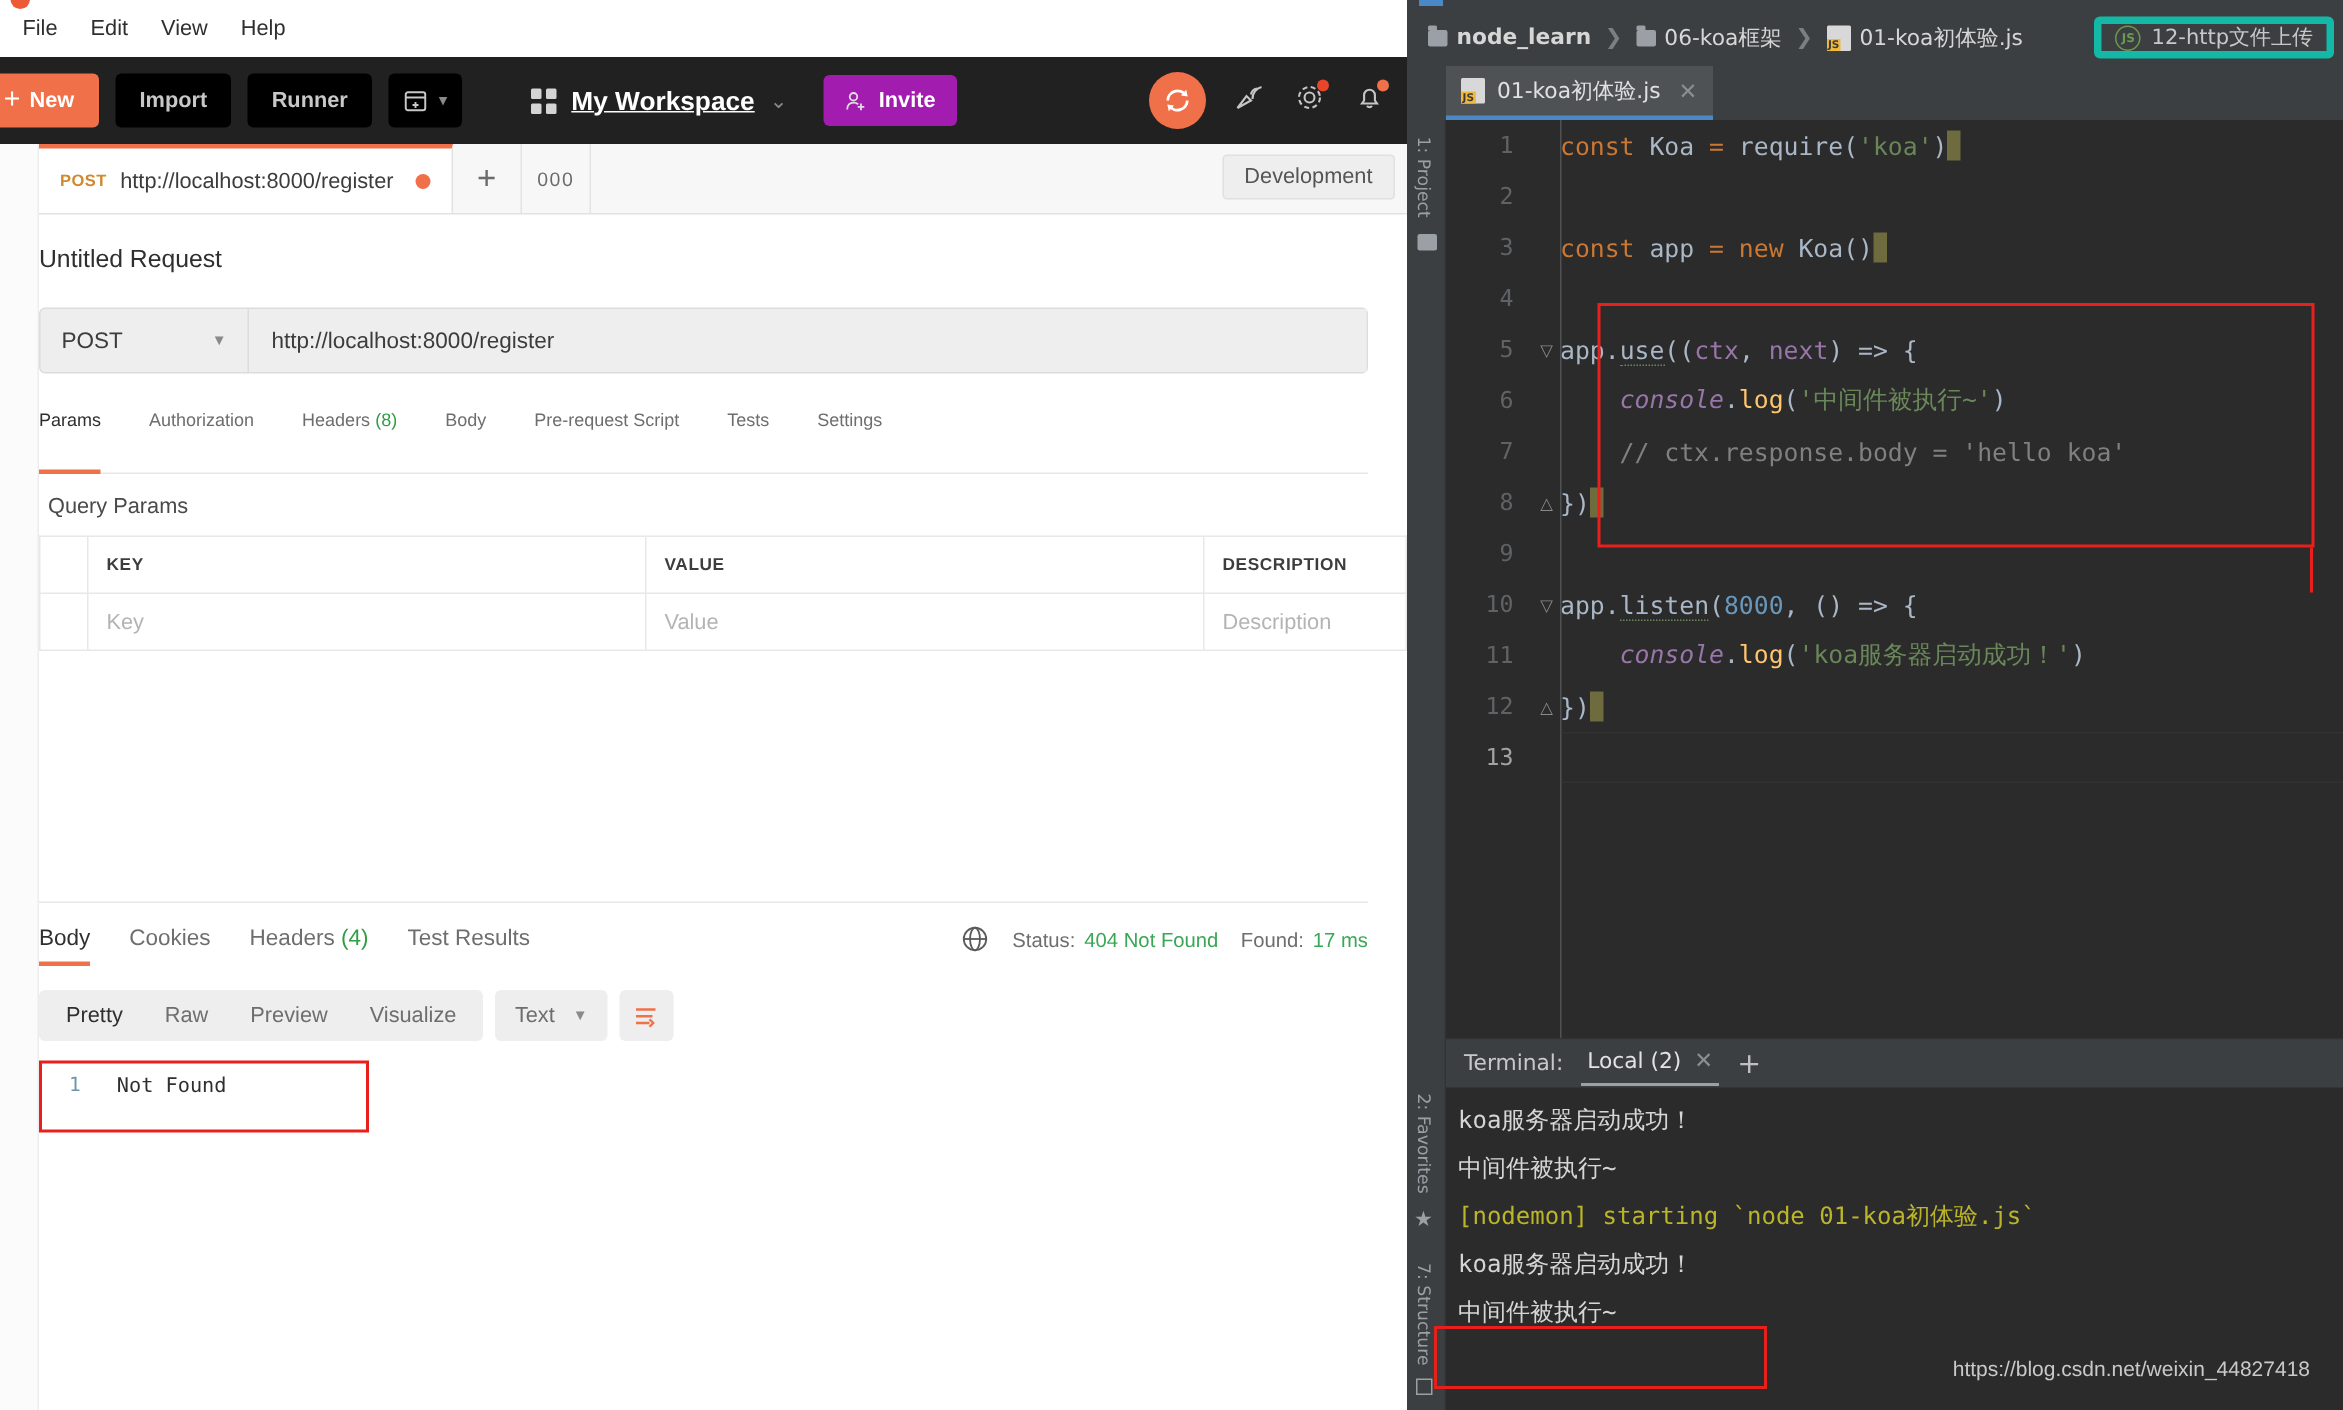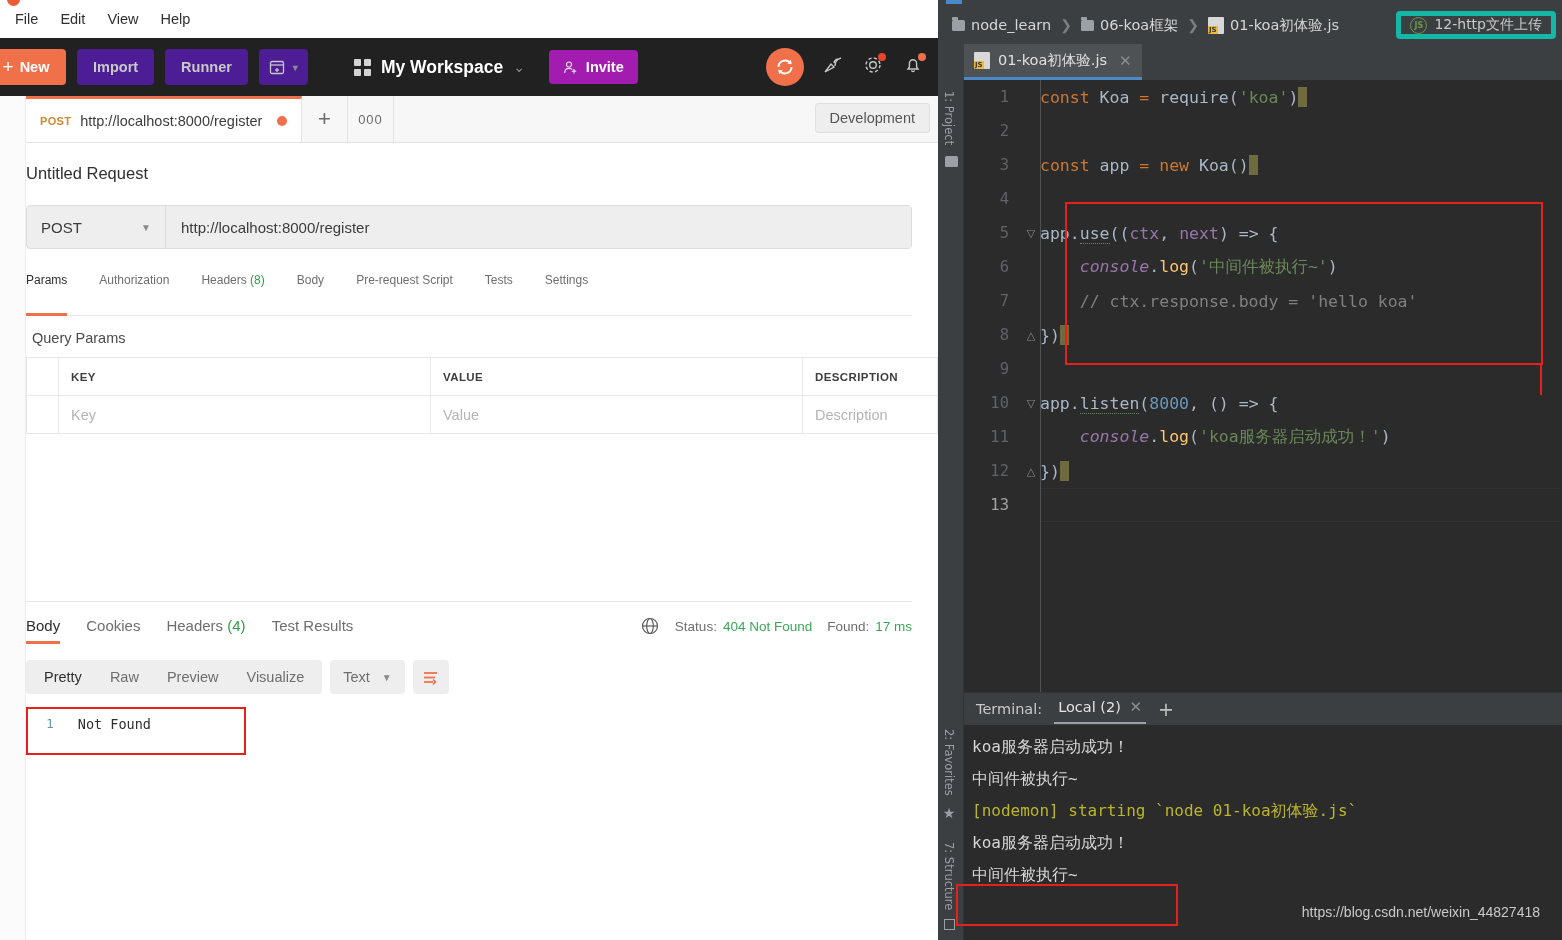--- a/index.html
+++ b/index.html
@@ -42,28 +42,28 @@
   }
   .btn-new {
     background: #f0704a; color: #fff;
     height: 36px; min-width: 74px;
     display: flex; align-items: center; justify-content: center; gap: 6px;
     font-size: 14.5px; font-weight: bold;
     border-radius: 0 4px 4px 0;
     margin-left: -8px; padding: 0 14px 0 8px;
   }
   .btn-dark {
-    background: #4c1d95; color: #c8c8c8;
+    background: #000000; color: #c8c8c8;
     height: 36px; display: flex; align-items: center; justify-content: center;
     font-size: 14.5px; font-weight: bold;
     border-radius: 4px; padding: 0 16px; margin-left: 11px;
   }
   .btn-dark.icononly { padding: 0 10px; gap: 7px; }
   .ws-group { display: flex; align-items: center; margin-left: 46px; gap: 10px; }
-  .ws-title { color: #fff; font-size: 17.5px; font-weight: bold; }
+  .ws-title { color: #fff; font-size: 17.5px; font-weight: bold; text-decoration: underline; }
   .grid-icon { display: grid; grid-template-columns: 7px 7px; grid-template-rows: 7px 7px; gap: 3px; }
   .grid-icon i { background: #d4d4d4; display: block; border-radius: 1px; }
   .invite-btn {
     background: #a21caf; color: #fff; font-weight: bold; font-size: 14.5px;
     height: 34px; border-radius: 4px; padding: 0 14px;
     display: flex; align-items: center; gap: 8px; margin-left: 24px;
   }
   .tb-right { margin-left: auto; display: flex; align-items: center; gap: 18px; }
   .sync-circle {
     width: 38px; height: 38px; border-radius: 50%;
@@ -513,21 +513,21 @@
   </div>
 
   <div id="ide">
 
     <div class="ide-topline">
       <span class="bluebit"></span>
     </div>
 
     <div class="ide-breadcrumb">
       <span class="fold-ico"></span>
-      <span style="font-weight:normal">node_learn</span>
+      <span style="font-weight:bold">node_learn</span>
       <span class="bc-sep">❯</span>
       <span class="fold-ico"></span>
       <span>06-koa框架</span>
       <span class="bc-sep">❯</span>
       <span class="js-ico"></span>
       <span>01-koa初体验.js</span>
 
       <div class="run-config">
         <span class="node-ico">JS</span>
         <span>12-http文件上传</span>

